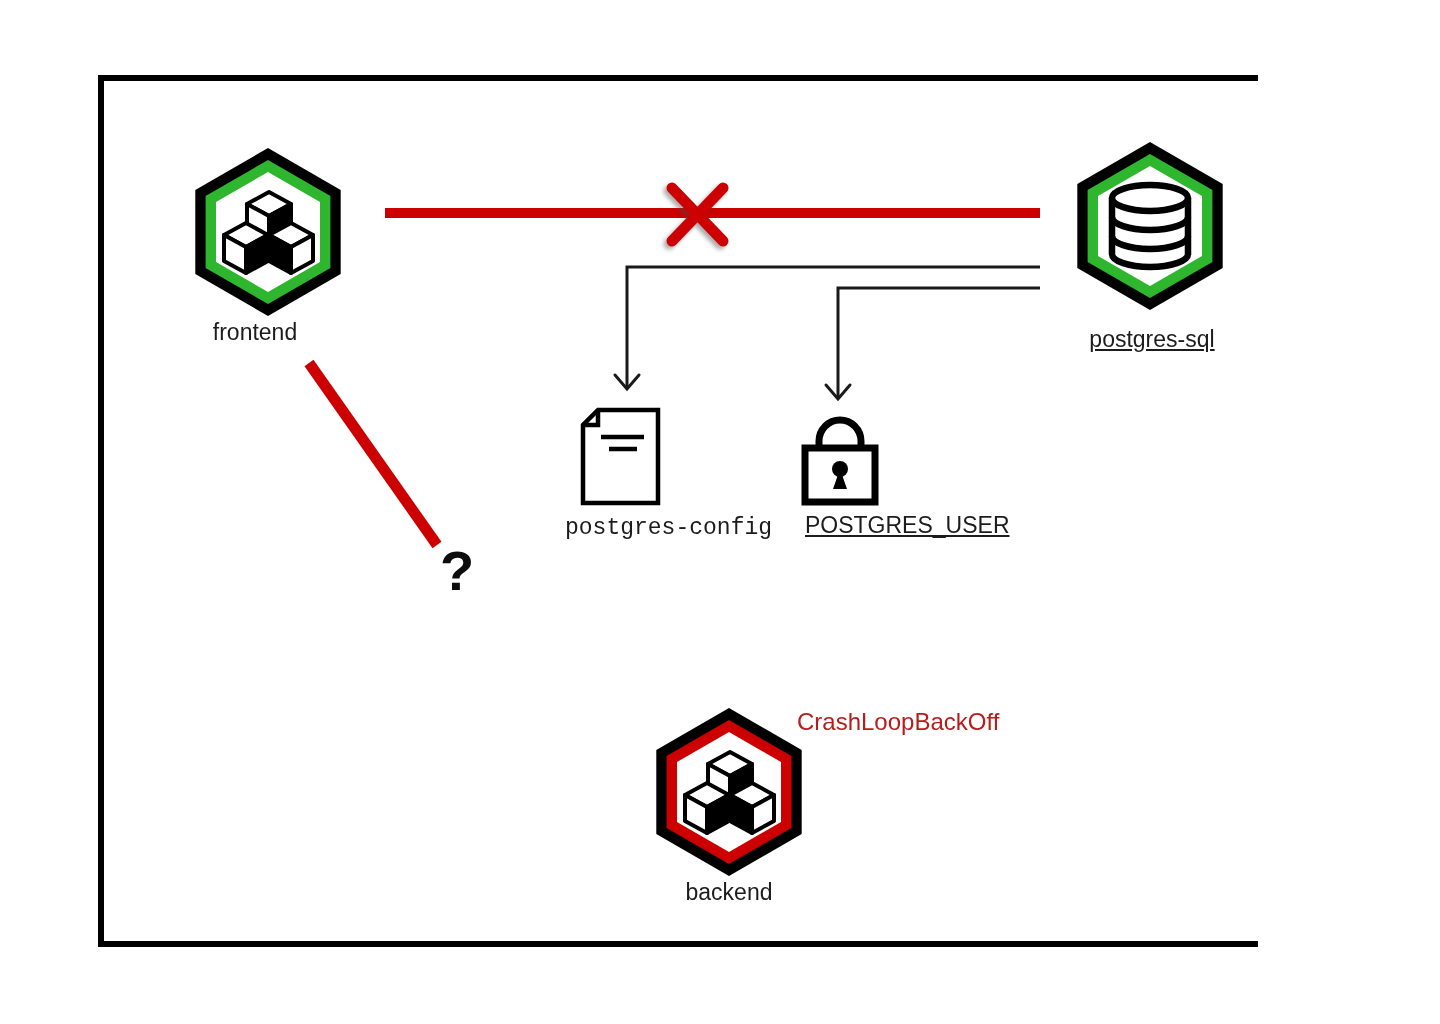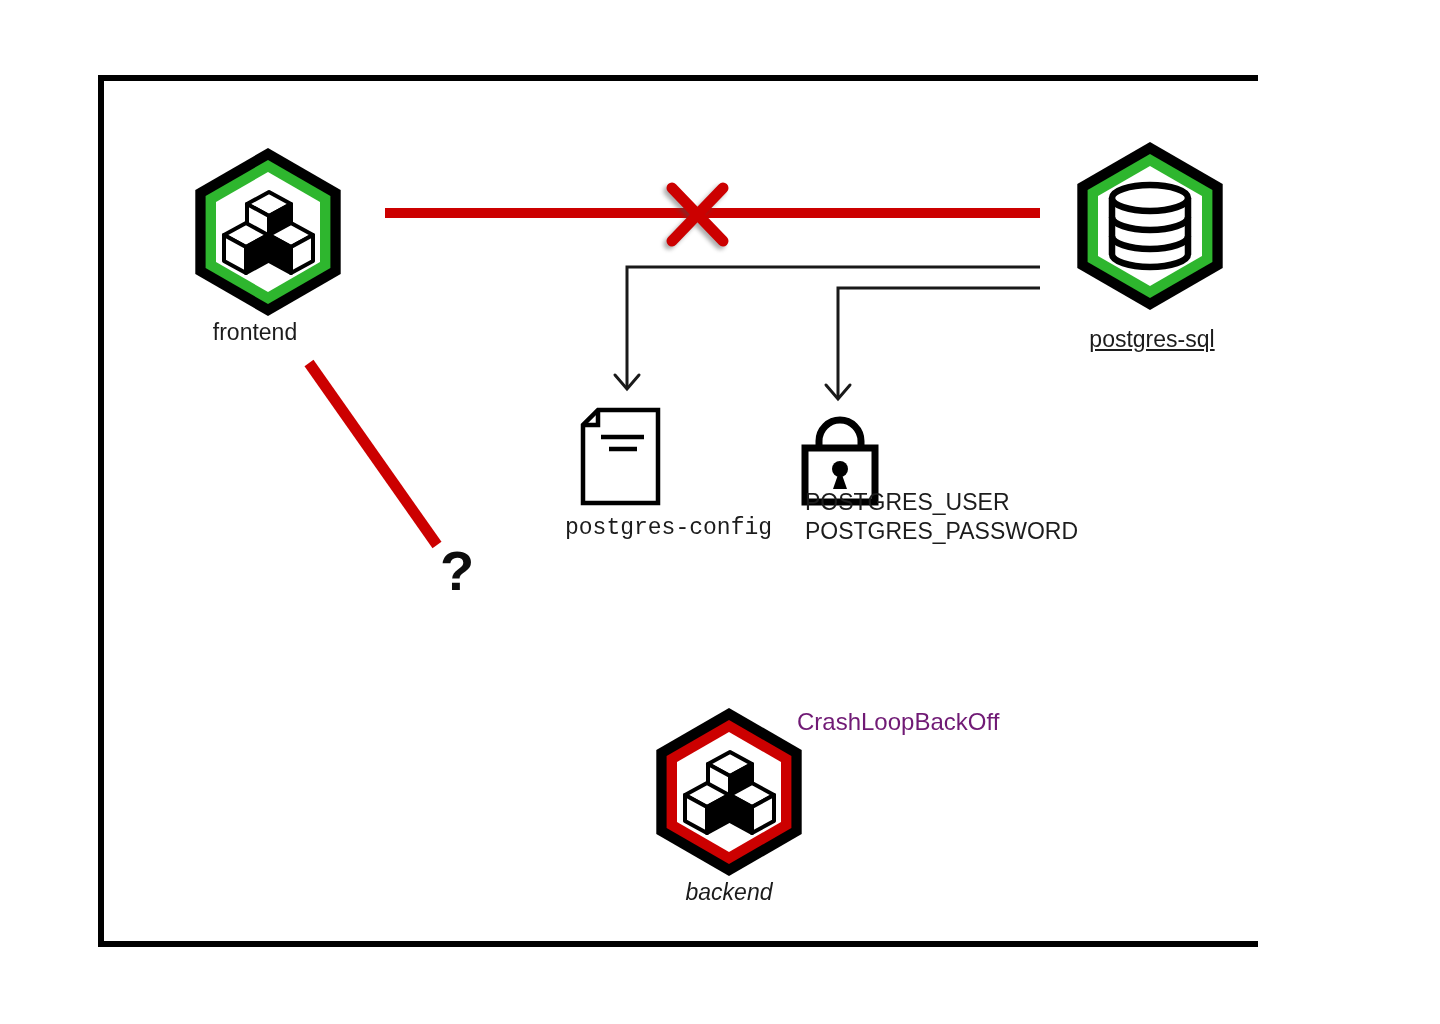--- a/index.html
+++ b/index.html
@@ -6,23 +6,23 @@
   body { width: 1440px; height: 1024px; font-family: "Liberation Sans", sans-serif; }
   .canvas { position: relative; width: 1258px; height: 1024px; background: #ffffff; overflow: hidden; }
   svg.scene { position: absolute; left: 0; top: 0; width: 1440px; height: 1024px; }
 
   .lbl { position: absolute; color: #1c1c1c; font-size: 23px; line-height: 27px; white-space: nowrap; }
   .center { text-align: center; }
 
   #lbl-frontend  { left: 155px;  top: 319px; width: 200px; }
   #lbl-postgres  { left: 1052px; top: 326px; width: 200px; text-decoration: underline; }
   #lbl-config    { left: 565px;  top: 515px; width: 200px; font-family: Liberation Mono, monospace; }
-  #lbl-secret    { left: 805px;  top: 488px; line-height: 29px; }
+  #lbl-secret    { left: 805px;  top: 511px; line-height: 29px; text-decoration: underline; }
   #lbl-crash     { left: 797px;  top: 708px; font-size: 24px; }
-  #lbl-backend   { left: 629px;  top: 879px; width: 200px; font-style: italic; }
+  #lbl-backend   { left: 629px;  top: 879px; width: 200px; }
   #lbl-question  { left: 428px;  top: 541px; width: 58px; text-align: center;
                    font-size: 56px; font-weight: 700; color: #0d0d0d; line-height: 60px; }
 
   .x-shadow { filter: drop-shadow(-3px 3px 2px rgba(70,70,70,0.45)); }
 </style>
 </head>
 <body>
 
 <div class="canvas">
 
@@ -115,21 +115,20 @@
     </g>
 
   </svg>
 
   <div class="lbl center" id="lbl-frontend">frontend</div>
   <div class="lbl center" id="lbl-postgres">postgres-sql</div>
   <div class="lbl center" id="lbl-config">postgres-config</div>
 
   <div class="lbl" id="lbl-secret">
     <div>POSTGRES_USER</div>
-    <div>POSTGRES_PASSWORD</div>
   </div>
 
-  <div class="lbl" id="lbl-crash" style="color: #701a75;">CrashLoopBackOff</div>
+  <div class="lbl" id="lbl-crash" style="color: #b91c1c;">CrashLoopBackOff</div>
 
   <div class="lbl center" id="lbl-backend">backend</div>
   <div class="lbl" id="lbl-question">?</div>
 
 </div>
 
 </body></html>

